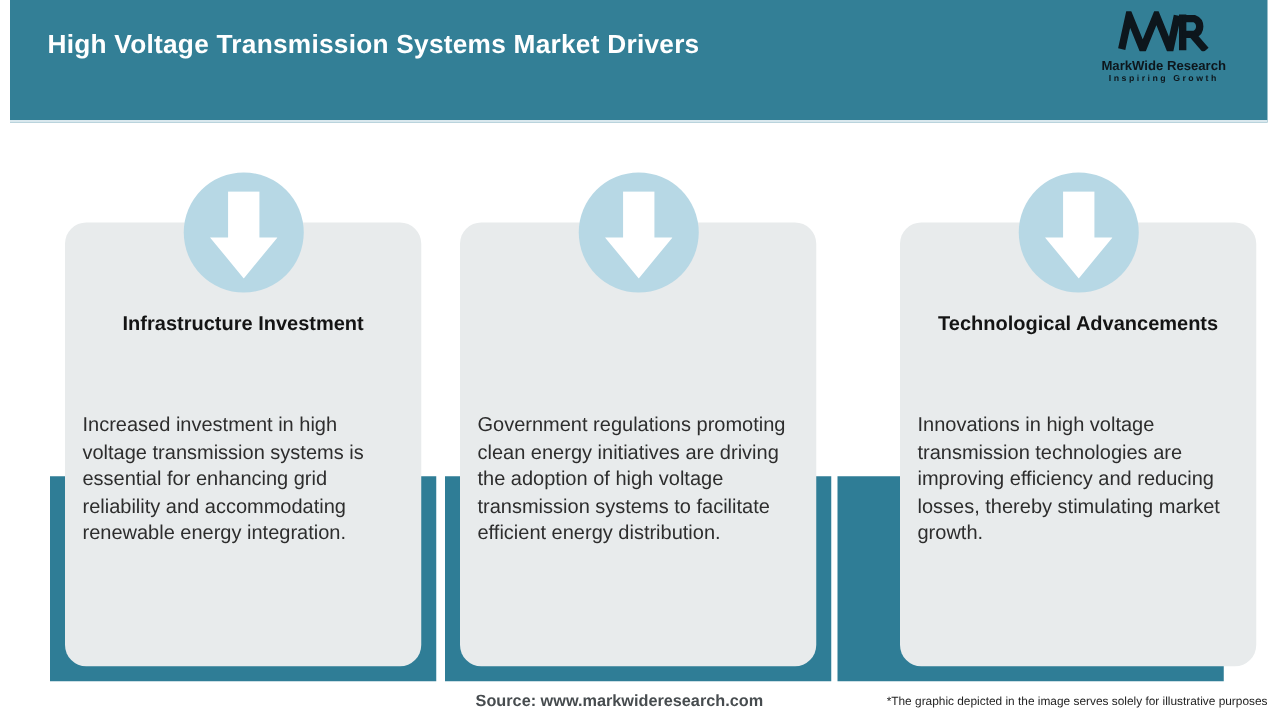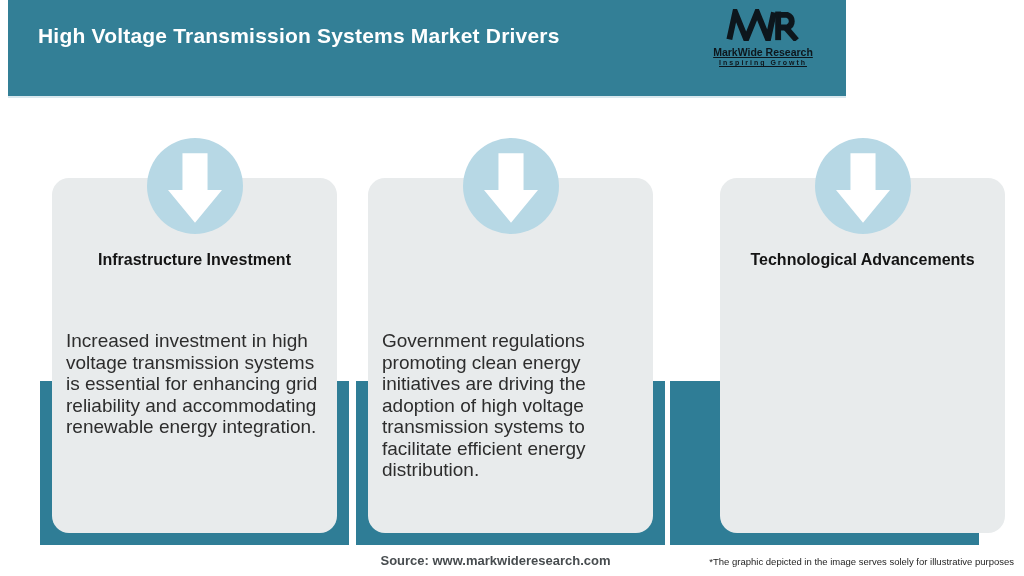--- a/index.html
+++ b/index.html
@@ -6,31 +6,31 @@
   html,body { width:1024px; height:576px; }
   body {
     position:relative;
     background:#ffffff;
     font-family:"Liberation Sans", sans-serif;
     overflow:hidden;
   }
 
   
   .header {
-    position:absolute; left:8px; top:0; width:838px; height:98px;
+    position:absolute; left:8px; top:0; width:1006px; height:98px;
     background:#337f96;
     border-bottom:2px solid #d9e8ee;
   }
   .page-title {
     position:absolute; left:30px; top:24px;
     color:#ffffff; font-size:21px; font-weight:bold; letter-spacing:.2px;
   }
   .logo {
     position:absolute; right:18px; top:9px; width:130px;
-    text-align:center; color:#0d161c;text-decoration:underline;
+    text-align:center; color:#0d161c;
   }
   .logo-mono { display:block; margin:0 auto; }
   .logo-name { font-size:10.5px; font-weight:bold; margin-top:1px; white-space:nowrap; }
   .logo-tag  { font-size:7px; font-weight:bold; letter-spacing:2px; margin-top:1px; white-space:nowrap; }
 
   
   .card-wrap { position:absolute; top:178px; width:237px; }
   .card-wrap.c1 { left:52px; }
   .card-wrap.c2 { left:368px; }
   .card-wrap.c3 { left:682px;padding-left:38px; }
@@ -50,21 +50,21 @@
     background:#b7d8e5; z-index:2;
     display:flex; align-items:center; justify-content:center;
     padding-top:8px;
   }
   .card-title {
     position:absolute; top:73px; left:6px; right:6px;
     text-align:center; font-size:16px; font-weight:bold; color:#141414;
   }
   .card-body {
     position:absolute; top:152px; left:14px; right:13px;
-    font-size:19px; line-height:21.5px; color:#2d2d2d;
+    font-size:16px; line-height:21.5px; color:#2d2d2d;
   }
 
   
   .source {
     position:absolute; left:0; top:553px; width:991px;
     text-align:center; font-size:13px; font-weight:bold; color:#474c4f;
   }
   .disclaimer {
     position:absolute; right:10px; top:556px;
     font-size:9.5px; color:#1e1e1e;
@@ -125,17 +125,18 @@
   <div class="accent-band"></div>
   <div class="card">
     <div class="circle">
       <span>
         <svg width="54" height="70" viewBox="0 0 56 72">
             <path d="M15 0 H41 V38 H56 L28 72 L0 38 H15 Z" fill="#ffffff"></path>
           </svg>
       </span>
     </div>
     <div class="card-title">Technological Advancements</div>
+    <div class="card-body">Innovations in high voltage transmission technologies are improving efficiency and reducing losses, thereby stimulating market growth.</div>
   </div>
 </div>
 
 <div class="source">Source: www.markwideresearch.com</div>
 <div class="disclaimer">*The graphic depicted in the image serves solely for illustrative purposes</div>
 
 </body></html>

